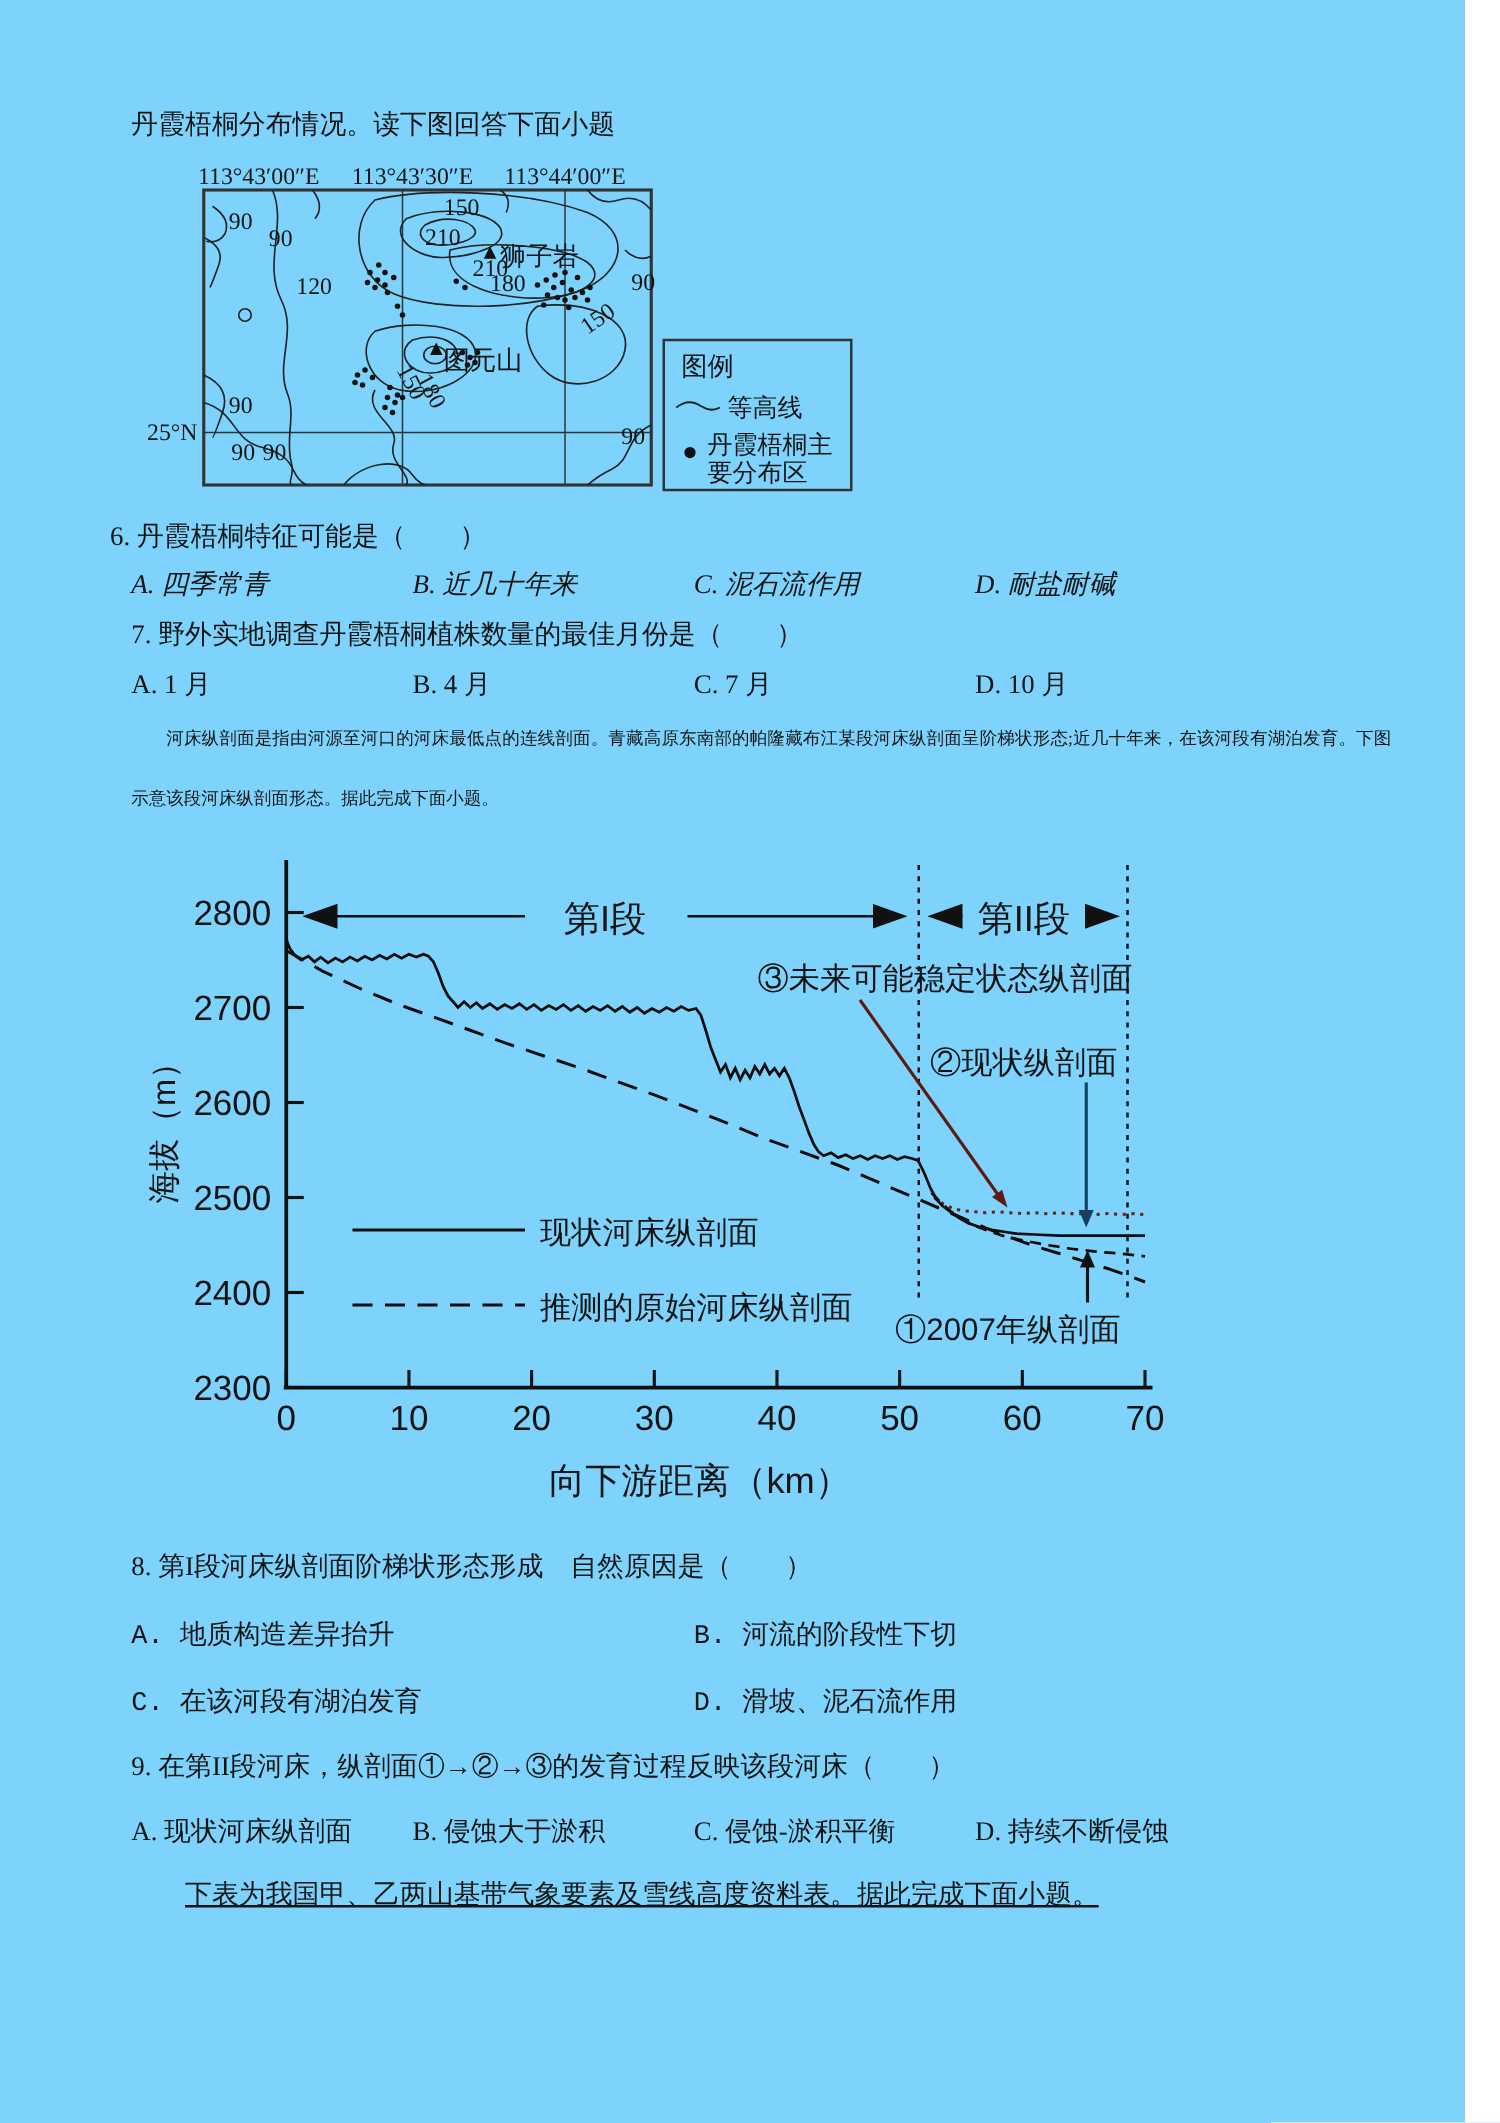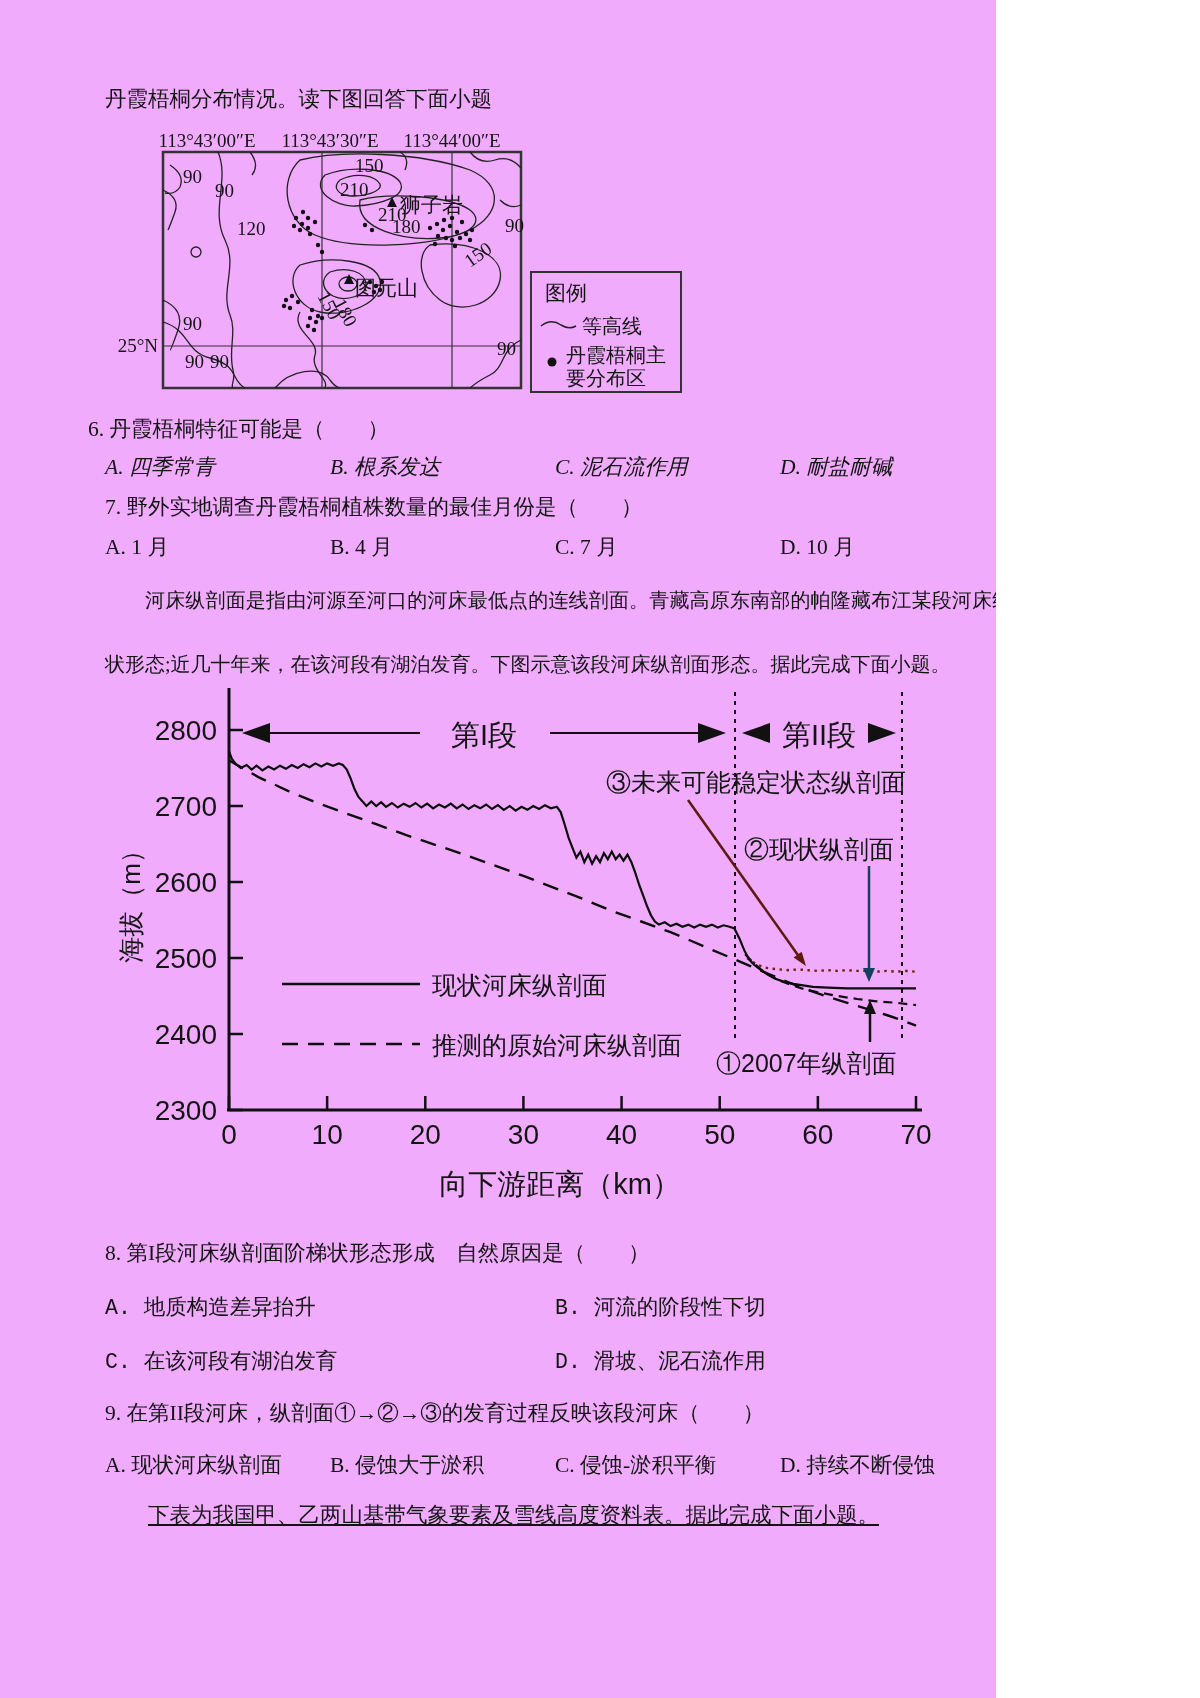--- a/index.html
+++ b/index.html
@@ -1,22 +1,22 @@
 <!DOCTYPE html>
 <html><head>
 <meta charset="utf-8">
 <style>
   html,body{margin:0;padding:0;background:#ffffff;}
-  .page{position:relative;width:996px;height:1698px;background:#f0abfc;
+  .page{position:relative;width:1172px;height:1698px;background:#7dd3fc;
         font-family:"Liberation Serif",serif;color:#141414;overflow:hidden;}
   .abs{position:absolute;}
   .qtext{font-size:21.5px;white-space:pre;}
   .opts{display:grid;grid-template-columns:225px 225px 225px auto;font-size:21.5px;}
   .opts2{display:grid;grid-template-columns:450px auto;font-size:21.5px;font-family:Liberation Mono, monospace;}
-  .para{font-size:20px;line-height:64px;text-align:justify;text-indent:2em;}
+  .para{font-size:14px;line-height:48px;text-align:justify;text-indent:2em;}
   .indent{text-indent:2em;text-decoration:underline;}
   svg text{font-family:"Liberation Serif",serif;fill:#141414;}
   svg .tick{font-size:28px;font-family:"Liberation Sans",sans-serif;}
   svg .cjk{font-family:"Liberation Sans",sans-serif;}
 </style>
 </head>
 <body>
 
 <div class="page">
 
@@ -141,21 +141,21 @@
       <text x="482" y="208" font-size="20">等高线</text>
       <circle cx="452" cy="237" r="4.5" fill="#111"></circle>
       <text x="466" y="237" font-size="20">丹霞梧桐主</text>
       <text x="466" y="260" font-size="20">要分布区</text>
     </g>
   </svg>
 
   <div class="abs qtext" style="left:88px;top:414px;text-align:right;">6. 丹霞梧桐特征可能是（　　）</div>
   <div class="abs opts" style="left:105px;top:452px;width:1010px;font-style:italic;">
     <span>A. 四季常青</span>
-    <span>B. 根系发达</span>
+    <span>B. 近几十年来</span>
     <span>C. 泥石流作用</span>
     <span>D. 耐盐耐碱</span>
   </div>
 
   <div class="abs qtext" style="left:105px;top:492px;">7. 野外实地调查丹霞梧桐植株数量的最佳月份是（　　）</div>
   <div class="abs opts" style="left:105px;top:532px;width:1010px;">
     <span>A. 1 月</span>
     <span>B. 4 月</span>
     <span>C. 7 月</span>
     <span>D. 10 月</span>

